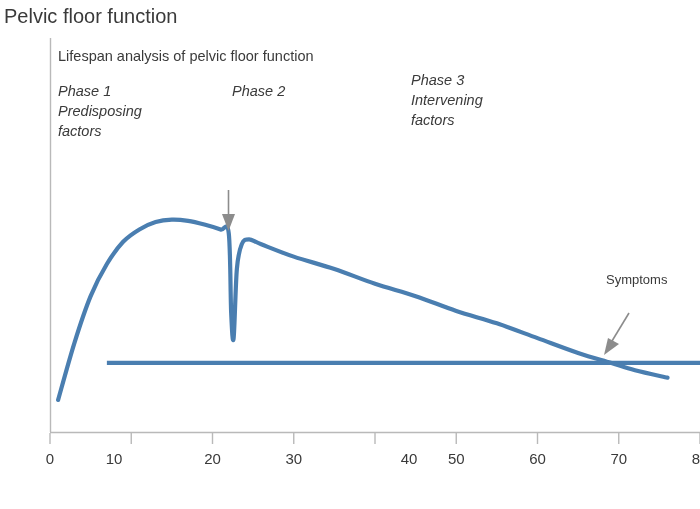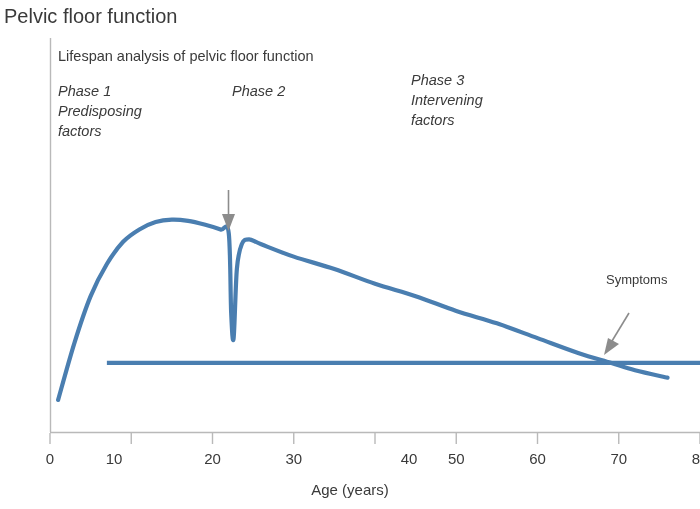--- a/index.html
+++ b/index.html
@@ -160,15 +160,14 @@
       <div class="tick-label" style="left: 114px;">10</div>
       <div class="tick-label" style="left: 212.5px;">20</div>
       <div class="tick-label" style="left: 293.75px;">30</div>
       <div class="tick-label" style="left: 375px; margin-left: 34px;">40</div>
       <div class="tick-label" style="left: 456.25px;">50</div>
       <div class="tick-label" style="left: 537.5px;">60</div>
       <div class="tick-label" style="left: 618.75px;">70</div>
       <div class="tick-label" style="left: 700px;">80</div>
     </div>
 
-  <div class="xaxis-title">Age (years)</div>
 
 </div>
 
 </body></html>

